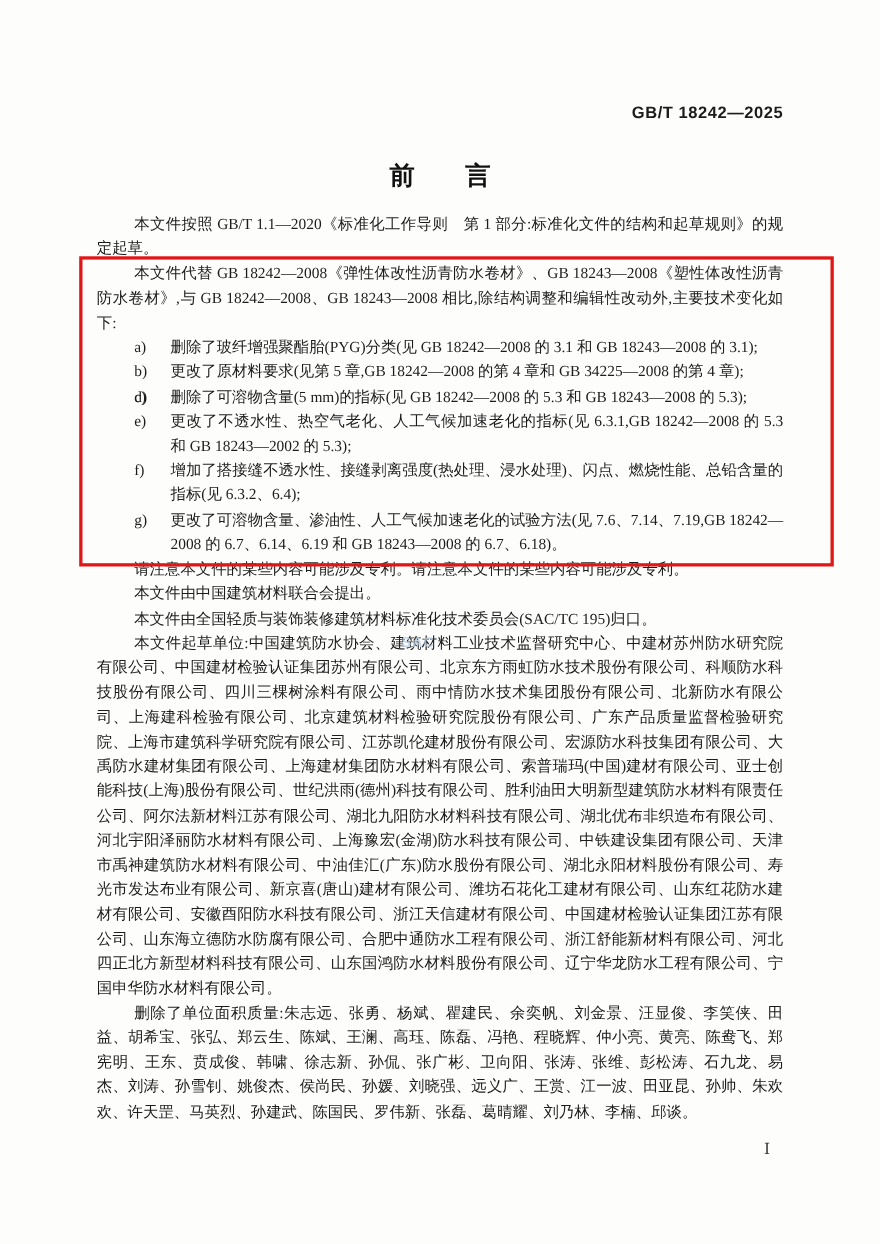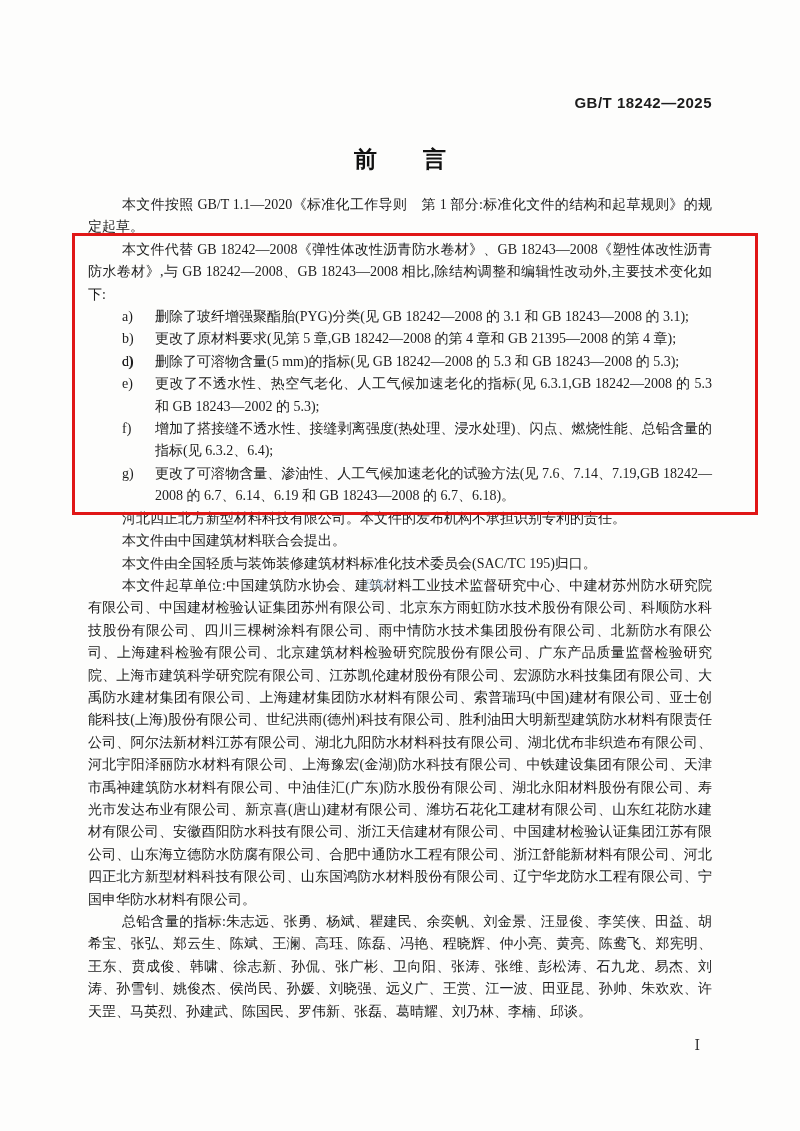--- a/index.html
+++ b/index.html
@@ -75,21 +75,21 @@
       <div class="highlight-border"></div>
 
       <p class="para">本文件代替 GB 18242—2008《弹性体改性沥青防水卷材》、GB 18243—2008《塑性体改性沥青防水卷材》,与 GB 18242—2008、GB 18243—2008 相比,除结构调整和编辑性改动外,主要技术变化如下:</p>
 
       <div class="change">
         <span class="change-label">a)</span>
         <span>删除了玻纤增强聚酯胎(PYG)分类(见 GB 18242—2008 的 3.1 和 GB 18243—2008 的 3.1);</span>
       </div>
       <div class="change">
         <span class="change-label">b)</span>
-        <span>更改了原材料要求(见第 5 章,GB 18242—2008 的第 4 章和 GB 21395—2008 的第 4 章);</span>
+        <span>更改了原材料要求(见第 5 章,GB 18242—2008 的第 4 章和 GB 34225—2008 的第 4 章);</span>
       </div>
       <div class="change">
         <span class="change-label">c)</span>
       </div>
       <div class="change">
         <span class="change-label">d)</span>
         <span>删除了可溶物含量(5 mm)的指标(见 GB 18242—2008 的 5.3 和 GB 18243—2008 的 5.3);</span>
       </div>
       <div class="change">
         <span class="change-label">e)</span>
@@ -98,29 +98,29 @@
       <div class="change">
         <span class="change-label">f)</span>
         <span>增加了搭接缝不透水性、接缝剥离强度(热处理、浸水处理)、闪点、燃烧性能、总铅含量的指标(见 6.3.2、6.4);</span>
       </div>
       <div class="change">
         <span class="change-label">g)</span>
         <span>更改了可溶物含量、渗油性、人工气候加速老化的试验方法(见 7.6、7.14、7.19,GB 18242—2008 的 6.7、6.14、6.19 和 GB 18243—2008 的 6.7、6.18)。</span>
       </div>
     </div>
 
-    <p class="para">河北四正北方新型材料科技有限公司。本文件的发布机构不承担识别专利的责任。</p>
+    <p class="para">请注意本文件的某些内容可能涉及专利。请注意本文件的某些内容可能涉及专利。</p>
 
     <p class="para">本文件由中国建筑材料联合会提出。</p>
 
     <p class="para">本文件由全国轻质与装饰装修建筑材料标准化技术委员会(SAC/TC 195)归口。</p>
 
     <p class="para">本文件起草单位:中国建筑防水协会、建筑材料工业技术监督研究中心、中建材苏州防水研究院有限公司、中国建材检验认证集团苏州有限公司、北京东方雨虹防水技术股份有限公司、科顺防水科技股份有限公司、四川三棵树涂料有限公司、雨中情防水技术集团股份有限公司、北新防水有限公司、上海建科检验有限公司、北京建筑材料检验研究院股份有限公司、广东产品质量监督检验研究院、上海市建筑科学研究院有限公司、江苏凯伦建材股份有限公司、宏源防水科技集团有限公司、大禹防水建材集团有限公司、上海建材集团防水材料有限公司、索普瑞玛(中国)建材有限公司、亚士创能科技(上海)股份有限公司、世纪洪雨(德州)科技有限公司、胜利油田大明新型建筑防水材料有限责任公司、阿尔法新材料江苏有限公司、湖北九阳防水材料科技有限公司、湖北优布非织造布有限公司、河北宇阳泽丽防水材料有限公司、上海豫宏(金湖)防水科技有限公司、中铁建设集团有限公司、天津市禹神建筑防水材料有限公司、中油佳汇(广东)防水股份有限公司、湖北永阳材料股份有限公司、寿光市发达布业有限公司、新京喜(唐山)建材有限公司、潍坊石花化工建材有限公司、山东红花防水建材有限公司、安徽酉阳防水科技有限公司、浙江天信建材有限公司、中国建材检验认证集团江苏有限公司、山东海立德防水防腐有限公司、合肥中通防水工程有限公司、浙江舒能新材料有限公司、河北四正北方新型材料科技有限公司、山东国鸿防水材料股份有限公司、辽宁华龙防水工程有限公司、宁国申华防水材料有限公司。</p>
 
-    <p class="para">总铅含量的指标:朱志远、张勇、杨斌、瞿建民、余奕帆、刘金景、汪显俊、李笑侠、田益、胡希宝、张弘、郑云生、陈斌、王澜、高珏、陈磊、冯艳、程晓辉、仲小亮、黄亮、陈鸯飞、郑宪明、王东、贲成俊、韩啸、徐志新、孙侃、张广彬、卫向阳、张涛、张维、彭松涛、石九龙、易杰、刘涛、孙雪钊、姚俊杰、侯尚民、孙媛、刘晓强、远义广、王赏、江一波、田亚昆、孙帅、朱欢欢、许天罡、马英烈、孙建武、陈国民、罗伟新、张磊、葛晴耀、刘乃林、李楠、邱谈。</p>
+    <p class="para">删除了单位面积质量:朱志远、张勇、杨斌、瞿建民、余奕帆、刘金景、汪显俊、李笑侠、田益、胡希宝、张弘、郑云生、陈斌、王澜、高珏、陈磊、冯艳、程晓辉、仲小亮、黄亮、陈鸯飞、郑宪明、王东、贲成俊、韩啸、徐志新、孙侃、张广彬、卫向阳、张涛、张维、彭松涛、石九龙、易杰、刘涛、孙雪钊、姚俊杰、侯尚民、孙媛、刘晓强、远义广、王赏、江一波、田亚昆、孙帅、朱欢欢、许天罡、马英烈、孙建武、陈国民、罗伟新、张磊、葛晴耀、刘乃林、李楠、邱谈。</p>
 
   </div>
 
   <div class="watermark">SAC</div>
 
   <div class="page-number">Ⅰ</div>
 
 </div>
 
 </body></html>

